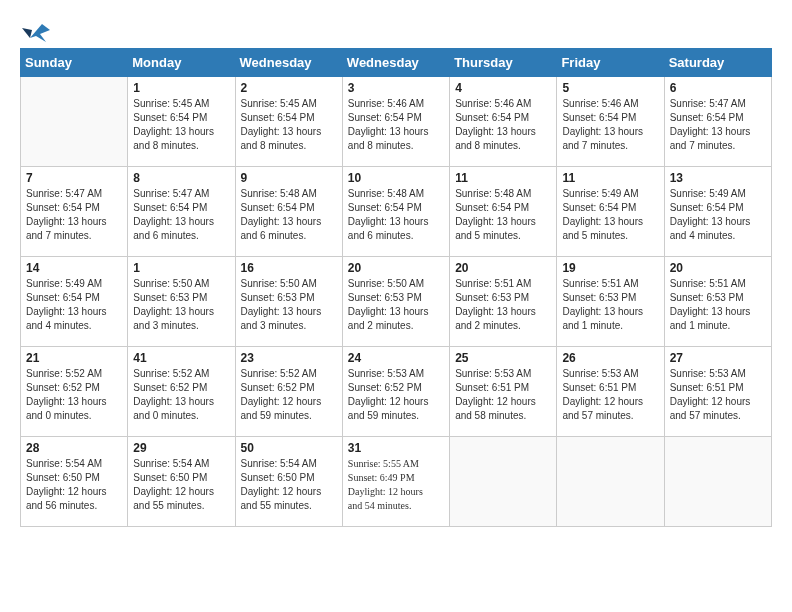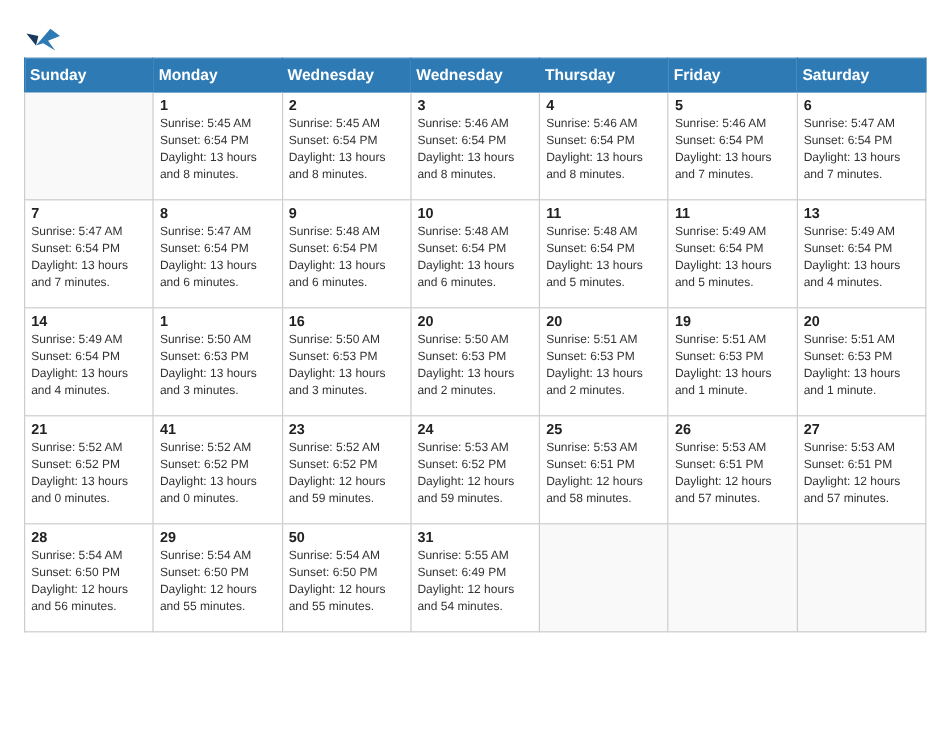--- a/index.html
+++ b/index.html
@@ -334,21 +334,21 @@
         </td>
         <td>
           <span class="day-number">50</span>
           <div class="day-info" style="white-space: pre-line;">Sunrise: 5:54 AM
 Sunset: 6:50 PM
 Daylight: 12 hours
 and 55 minutes.</div>
         </td>
         <td>
           <span class="day-number">31</span>
-          <div class="day-info" style="white-space: pre-line;">Sunrise: 5:55 AM
+          <div class="day-info" style="white-space: pre-line; font-family: Liberation Serif, serif;">Sunrise: 5:55 AM
 Sunset: 6:49 PM
 Daylight: 12 hours
 and 54 minutes.</div>
         </td>
         <td class="empty-cell"></td>
         <td class="empty-cell"></td>
         <td class="empty-cell"></td>
       </tr>
     </tbody>
 </table>

